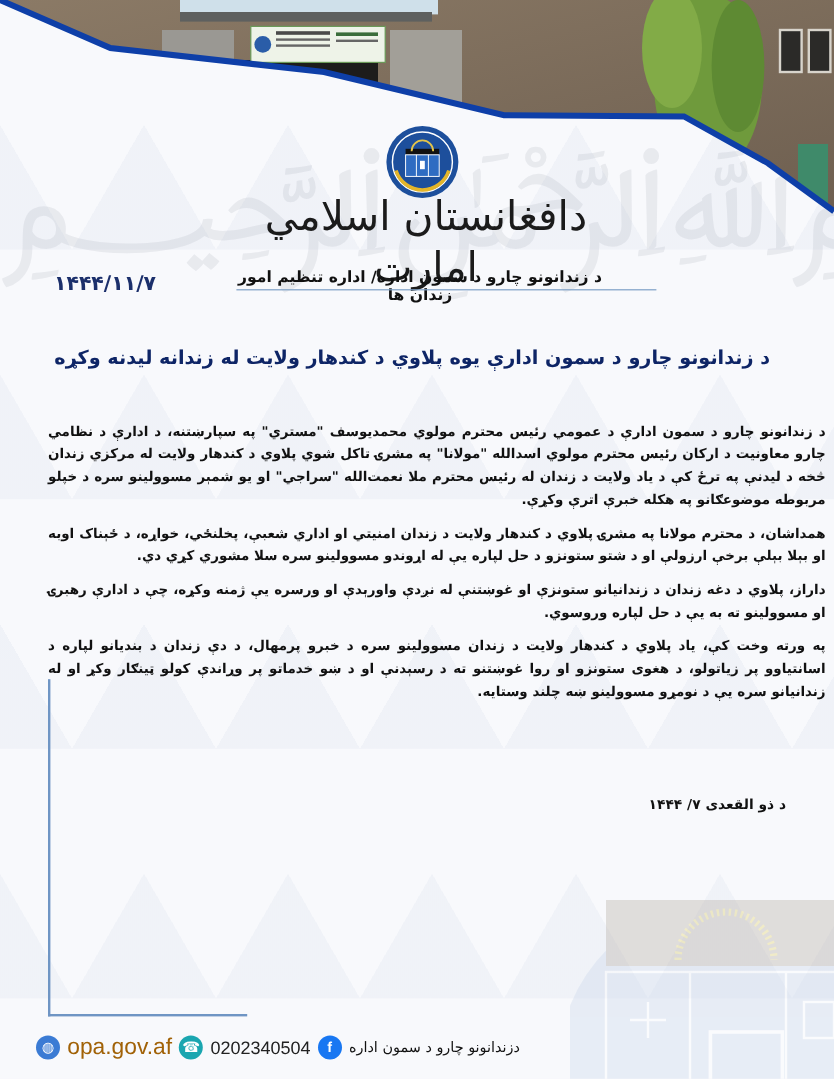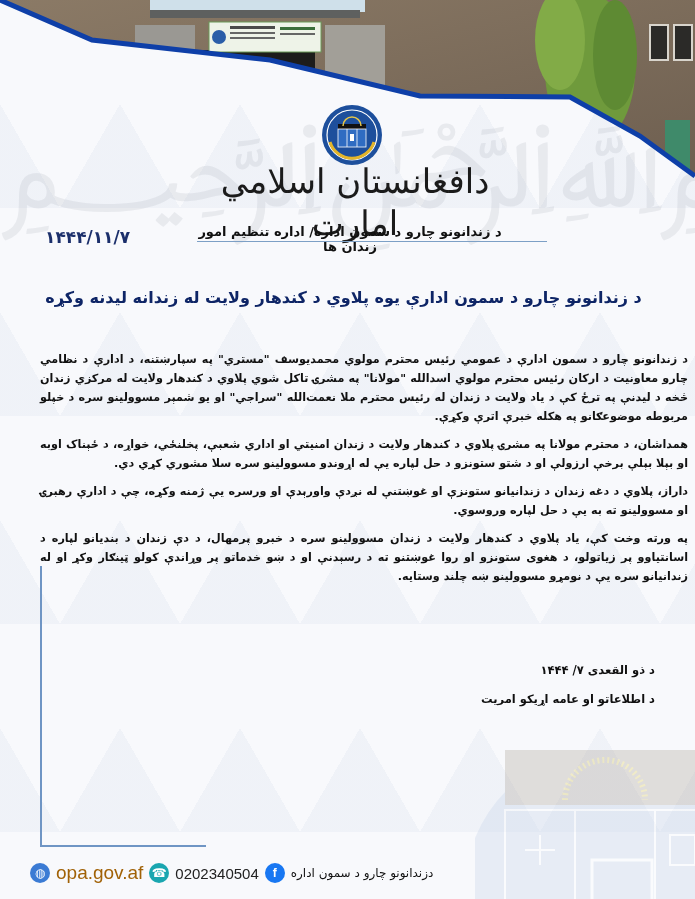--- a/index.html
+++ b/index.html
@@ -159,21 +159,20 @@
 
 <div class="body">
   <p>د زندانونو چارو د سمون ادارې د عمومي رئیس محترم مولوي محمدیوسف "مستري" په سپارښتنه، د ادارې د نظامي چارو معاونیت د ارکان رئیس محترم مولوي اسدالله "مولانا" په مشرۍ تاکل شوي پلاوي د کندهار ولایت له مرکزي زندان څخه د لیدنې په ترځ کې د یاد ولایت د زندان له رئیس محترم ملا نعمت‌الله "سراجي" او یو شمېر مسوولینو سره د خپلو مربوطه موضوعګانو په هکله خبرې اترې وکړې.</p>
   <p>همداشان، د محترم مولانا په مشرۍ پلاوي د کندهار ولایت د زندان امنیتي او اداري شعبې، پخلنځي، خواړه، د ځېناک اوبه او بېلا بېلې برخې ارزولې او د شتو ستونزو د حل لپاره یې له اړوندو مسوولینو سره سلا مشوري کړي دي.</p>
   <p>داراز، پلاوي د دغه زندان د زندانیانو ستونزې او غوښتنې له نږدې واورېدې او ورسره یې ژمنه وکړه، چې د ادارې رهبرۍ او مسوولینو ته به یې د حل لپاره وروسوي.</p>
   <p>په ورته وخت کې، یاد پلاوي د کندهار ولایت د زندان مسوولینو سره د خبرو پرمهال، د دې زندان د بندیانو لپاره د اسانتیاوو پر زیاتولو، د هغوی ستونزو او روا غوښتنو ته د رسېدنې او د ښو خدماتو پر وړاندې کولو ټینګار وکړ او له زندانیانو سره یې د نومړو مسوولینو ښه چلند وستایه.</p>
 </div>
 
 <div class="signoff">
   <div>د ذو القعدی ۷/ ۱۴۴۴</div>
-  <div>د اطلاعاتو او عامه اړیکو امریت</div>
 </div>
 
 <div class="left-frame"></div>
 
 <div class="watermark-emblem">
   <svg width="240" height="190" viewBox="0 0 240 190" xmlns="http://www.w3.org/2000/svg">
     <circle cx="130" cy="150" r="140" fill="#c9d6ea"></circle>
     <rect x="30" y="10" width="200" height="55" fill="#b3aaa0"></rect>
     <path d="M90 60 A40 40 0 0 1 170 60" fill="none" stroke="#e4d36a" stroke-width="6" stroke-dasharray="2 3"></path>
     <rect x="30" y="70" width="200" height="120" fill="none" stroke="#ffffff" stroke-width="2"></rect>

